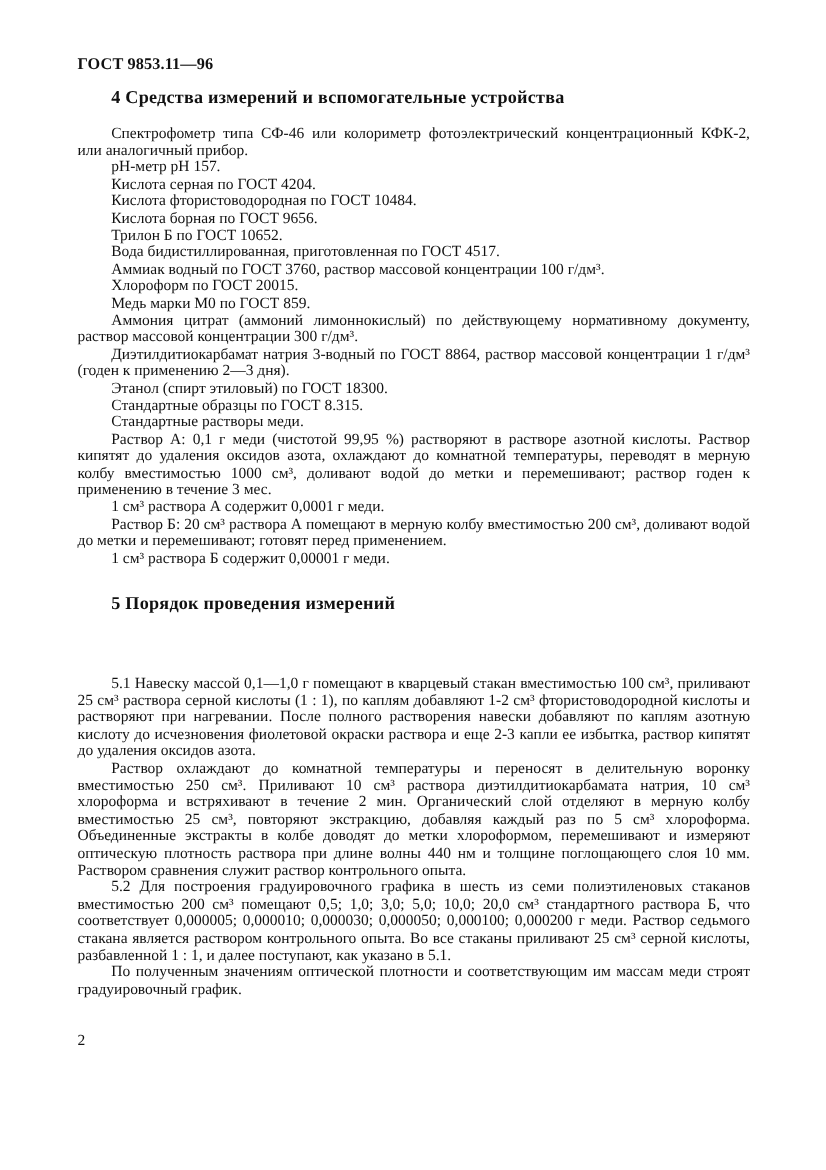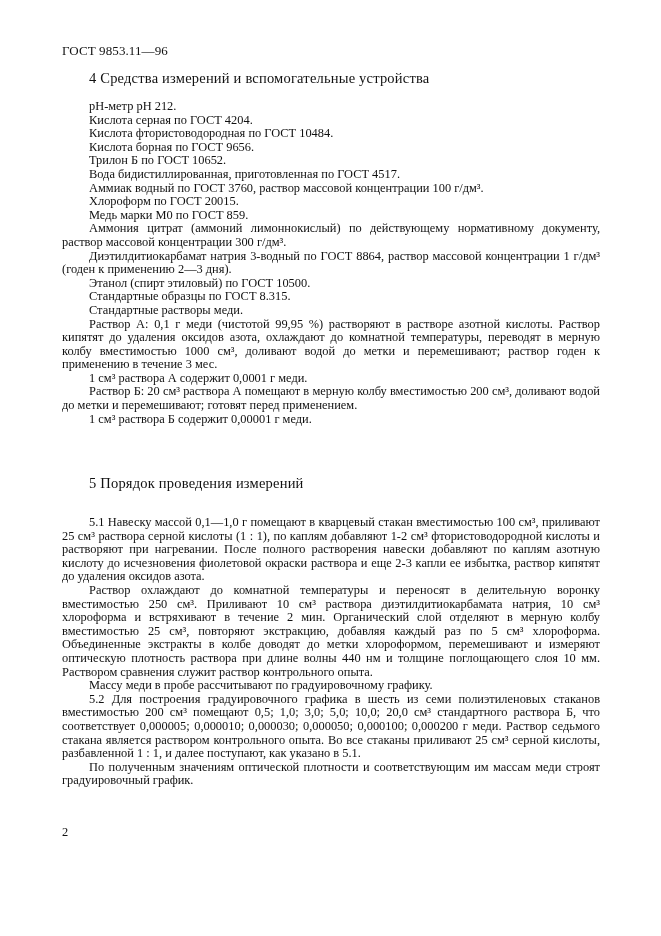--- a/index.html
+++ b/index.html
@@ -1,59 +1,59 @@
 <!DOCTYPE html>
 <html><head>
 <meta charset="utf-8">
 <style>
   html, body { margin: 0; padding: 0; background: #ffffff; }
   body { width: 661px; height: 936px; position: relative; overflow: hidden;
          font-family: "Liberation Serif", "DejaVu Serif", serif; color: #111; }
   .page { position: absolute; left: 62px; top: 0; width: 538px; }
-  .running-head { position: absolute; top: 43px; left: 0; font-weight: normal; font-size: 13px; letter-spacing: 0.1px; }
-  .section-title { position: absolute; left: 27px; font-weight: normal; font-size: 14.5px; letter-spacing: 0.2px; }
+  .running-head { position: absolute; top: 43px; left: 0; font-weight: bold; font-size: 13px; letter-spacing: 0.1px; }
+  .section-title { position: absolute; left: 27px; font-weight: bold; font-size: 14.5px; letter-spacing: 0.2px; }
   .sec4 { top: 70px; }
   .sec5 { top: 475px; }
   .block { position: absolute; left: 0; width: 538px; font-size: 12.4px; line-height: 13.6px; }
   .block p { margin: 0; text-align: justify; text-indent: 27px; }
   .b4 { top: 100px; }
-  .b5 { top: 516px; }
+  .b5 { top: 540px; }
   .page-num { position: absolute; left: 0; top: 825px; font-size: 12.4px; }
 </style>
 </head>
 <body>
 
 <div class="page">
   <div class="running-head">ГОСТ 9853.11—96</div>
 
   <div class="section-title sec4">4  Средства измерений и вспомогательные устройства</div>
   <div class="block b4">
-    <p>рН-метр рН 212.</p>
+    <p>Спектрофометр типа СФ-46 или колориметр фотоэлектрический концентрационный КФК-2, или аналогичный прибор.</p>
+    <p>рН-метр рН 157.</p>
     <p>Кислота серная по ГОСТ 4204.</p>
     <p>Кислота фтористоводородная по ГОСТ 10484.</p>
     <p>Кислота борная по ГОСТ 9656.</p>
     <p>Трилон Б по ГОСТ 10652.</p>
     <p>Вода бидистиллированная, приготовленная по ГОСТ 4517.</p>
     <p>Аммиак водный по ГОСТ 3760, раствор массовой концентрации 100 г/дм³.</p>
     <p>Хлороформ по ГОСТ 20015.</p>
     <p>Медь марки М0 по ГОСТ 859.</p>
     <p>Аммония цитрат (аммоний лимоннокислый) по действующему нормативному документу, раствор массовой концентрации 300 г/дм³.</p>
     <p>Диэтилдитиокарбамат натрия 3-водный по ГОСТ 8864, раствор массовой концентрации 1 г/дм³ (годен к применению 2—3 дня).</p>
-    <p>Этанол (спирт этиловый) по ГОСТ 10500.</p>
+    <p>Этанол (спирт этиловый) по ГОСТ 18300.</p>
     <p>Стандартные образцы по ГОСТ 8.315.</p>
     <p>Стандартные растворы меди.</p>
     <p>Раствор А: 0,1 г меди (чистотой 99,95 %) растворяют в растворе азотной кислоты. Раствор кипятят до удаления оксидов азота, охлаждают до комнатной температуры, переводят в мерную колбу вместимостью 1000 см³, доливают водой до метки и перемешивают; раствор годен к применению в течение 3 мес.</p>
     <p>1 см³ раствора А содержит 0,0001 г меди.</p>
     <p>Раствор Б: 20 см³ раствора А помещают в мерную колбу вместимостью 200 см³, доливают водой до метки и перемешивают; готовят перед применением.</p>
     <p>1 см³ раствора Б содержит 0,00001 г меди.</p>
   </div>
 
   <div class="section-title sec5">5  Порядок проведения измерений</div>
   <div class="block b5">
     <p>5.1  Навеску массой 0,1—1,0 г помещают в кварцевый стакан вместимостью 100 см³, приливают 25 см³ раствора серной кислоты (1 : 1), по каплям добавляют 1-2 см³ фтористоводородной кислоты и растворяют при нагревании. После полного растворения навески добавляют по каплям азотную кислоту до исчезновения фиолетовой окраски раствора и еще 2-3 капли ее избытка, раствор кипятят до удаления оксидов азота.</p>
     <p>Раствор охлаждают до комнатной температуры и переносят в делительную воронку вместимостью 250 см³. Приливают 10 см³ раствора диэтилдитиокарбамата натрия, 10 см³ хлороформа и встряхивают в течение 2 мин. Органический слой отделяют в мерную колбу вместимостью 25 см³, повторяют экстракцию, добавляя каждый раз по 5 см³ хлороформа. Объединенные экстракты в колбе доводят до метки хлороформом, перемешивают и измеряют оптическую плотность раствора при длине волны 440 нм и толщине поглощающего слоя 10 мм. Раствором сравнения служит раствор контрольного опыта.</p>
-    <p>Массу меди в пробе рассчитывают по градуировочному графику.</p>
     <p>5.2 Для построения градуировочного графика в шесть из семи полиэтиленовых стаканов вместимостью 200 см³ помещают 0,5; 1,0; 3,0; 5,0; 10,0; 20,0 см³ стандартного раствора Б, что соответствует 0,000005; 0,000010; 0,000030; 0,000050; 0,000100; 0,000200 г меди. Раствор седьмого стакана является раствором контрольного опыта. Во все стаканы приливают 25 см³ серной кислоты, разбавленной 1 : 1, и далее поступают, как указано в 5.1.</p>
     <p>По полученным значениям оптической плотности и соответствующим им массам меди строят градуировочный график.</p>
   </div>
 
   <div class="page-num">2</div>
 </div>
 
 </body></html>

